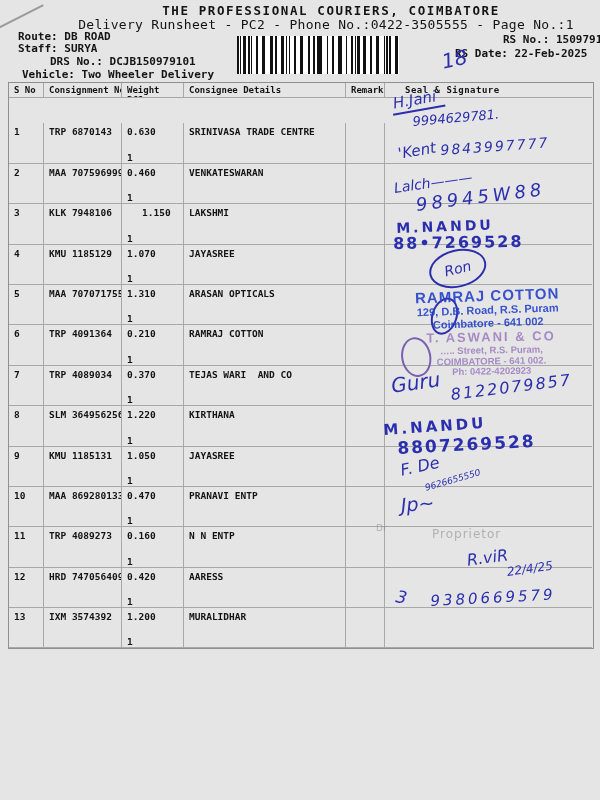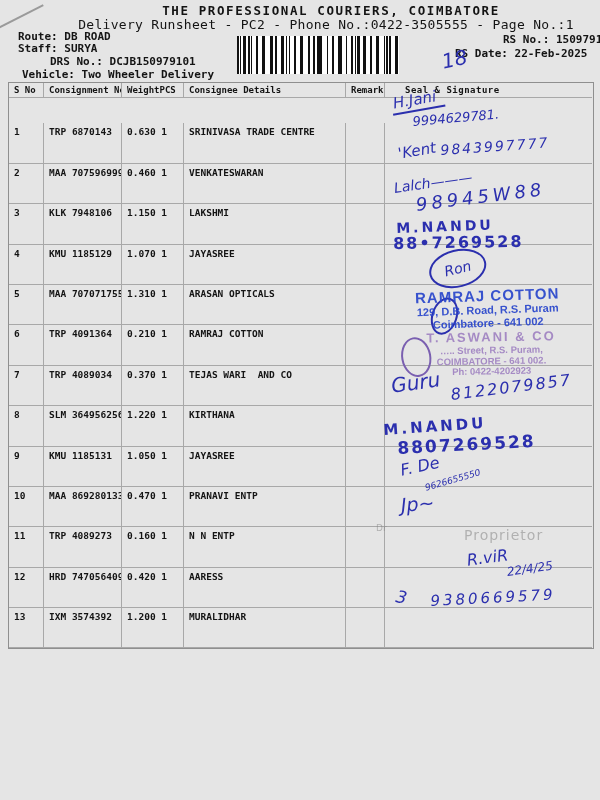--- a/index.html
+++ b/index.html
@@ -17,21 +17,21 @@
       repeating-linear-gradient(90deg,#111 0 2px,transparent 2px 6px,#111 6px 9px,transparent 9px 14px,#111 14px 15px,transparent 15px 19px),
       repeating-linear-gradient(90deg,transparent 0 3px,#111 3px 4px,transparent 4px 11px,#111 11px 13px,transparent 13px 23px);}
   .table{position:absolute;left:8px;top:82px;width:584px;border:1px solid #8f8f8f;
          display:grid;grid-template-columns:35px 78px 62px 162px 39px 207px;
          grid-auto-rows:40.4px;font-size:9.5px;font-weight:bold;}
   .table .hcell{height:15px;}
   .cell{border-right:1px solid #a8a8a8;border-bottom:1px solid #a8a8a8;
         padding:3px 2px 0 5px;overflow:hidden;white-space:pre;box-sizing:border-box;}
   .cell.lastcol{border-right:none;}
   .hcell{font-size:9px;padding-top:2px;}
-  .wp{display:flex;justify-content:space-between;padding-right:16px;}
+  .wp{display:flex;justify-content:space-between;padding-right:16px;flex-direction:column;}
   .hcell.wp{padding-right:12px;}
   .seal-h{padding-left:20px;letter-spacing:0.5px;}
   .hw{position:absolute;font-family:"DejaVu Sans",sans-serif;font-style:italic;
       color:#2b2fae;white-space:pre;line-height:1;transform-origin:left top;}
   .hw.print{font-style:normal;font-weight:600;}
   .hw.u{border-bottom:2px solid currentColor;padding:0 8px 2px 2px;}
   .hw.circle{border:2px solid currentColor;border-radius:50%;
              display:flex;align-items:center;justify-content:center;}
   .hw.ink-purple{color:#7a5fb0;}
   .hw.faint{color:#7d7d7d;opacity:.5;font-style:normal;}
@@ -74,21 +74,21 @@
       <div class="cell"></div>
       <div class="cell lastcol"></div>
       <div class="cell">2</div>
       <div class="cell">MAA 707596999</div>
       <div class="cell wp"><div style="display: inline;">0.460</div><div style="display: inline;">1</div></div>
       <div class="cell">VENKATESWARAN</div>
       <div class="cell"></div>
       <div class="cell lastcol"></div>
       <div class="cell">3</div>
       <div class="cell">KLK 7948106</div>
-      <div class="cell wp"><div style="display: inline;">1.150</div><div style="display: inline;">1</div></div>
+      <div class="cell wp"><div style="display: inline; margin-left: 15px;">1.150</div><div style="display: inline;">1</div></div>
       <div class="cell">LAKSHMI</div>
       <div class="cell"></div>
       <div class="cell lastcol"></div>
       <div class="cell">4</div>
       <div class="cell">KMU 1185129</div>
       <div class="cell wp"><div style="display: inline;">1.070</div><div style="display: inline;">1</div></div>
       <div class="cell">JAYASREE</div>
       <div class="cell"></div>
       <div class="cell lastcol"></div>
       <div class="cell">5</div>
@@ -161,21 +161,21 @@
       <div class="hw  circle" style="left: 438px; top: 294px; font-size: 12px; transform: rotate(18deg); width: 22px; height: 34px;"></div>
       <div class="hw ink-purple circle" style="left: 398px; top: 340px; font-size: 12px; transform: rotate(-10deg); width: 26px; height: 36px;"></div>
       <div class="hw" style="left: 390px; top: 376px; font-size: 20px; transform: rotate(-8deg);">Guru</div>
       <div class="hw" style="left: 450px; top: 387px; font-size: 16px; transform: rotate(-7deg); letter-spacing: 2px;">8122079857</div>
       <div class="hw print" style="left: 383px; top: 423px; font-size: 15px; transform: rotate(-4deg); letter-spacing: 3px;">M.NANDU</div>
       <div class="hw print" style="left: 397px; top: 440px; font-size: 17px; transform: rotate(-3deg); letter-spacing: 2px;">8807269528</div>
       <div class="hw" style="left: 399px; top: 463px; font-size: 16px; transform: rotate(-12deg);">F. De</div>
       <div class="hw" style="left: 424px; top: 484px; font-size: 9px; transform: rotate(-16deg);">9626655550</div>
       <div class="hw" style="left: 400px; top: 496px; font-size: 19px; transform: rotate(-5deg);">Jp~</div>
       <div class="hw faint" style="left: 376px; top: 524px; font-size: 9px; transform: rotate(0deg);">Dr</div>
-      <div class="hw faint" style="left: 432px; top: 528px; font-size: 14px; transform: rotate(0deg); letter-spacing: 1px; margin-left: 32px;">Proprietor</div>
+      <div class="hw faint" style="left: 432px; top: 528px; font-size: 12px; transform: rotate(0deg); letter-spacing: 1px;">Proprietor</div>
       <div class="hw" style="left: 466px; top: 553px; font-size: 16px; transform: rotate(-8deg);">R.viR</div>
       <div class="hw" style="left: 506px; top: 566px; font-size: 12px; transform: rotate(-8deg);">22/4/25</div>
       <div class="hw" style="left: 398px; top: 588px; font-size: 17px; transform: rotate(12deg);">3</div>
       <div class="hw" style="left: 430px; top: 594px; font-size: 15px; transform: rotate(-3deg); letter-spacing: 3px;">9380669579</div>
       <div class="stamp stamp-blue" style="left: 397px; top: 290px; width: 180px; transform: rotate(-2deg);">
         <div style="font-size: 15px; letter-spacing: 1px;">RAMRAJ COTTON</div>
         <div style="font-size: 11px;">129, D.B. Road, R.S. Puram</div>
         <div style="font-size: 11px;">Coimbatore - 641 002</div>
       </div>
       <div class="stamp stamp-purple" style="left: 396px; top: 332px; width: 190px; transform: rotate(-1deg);">

